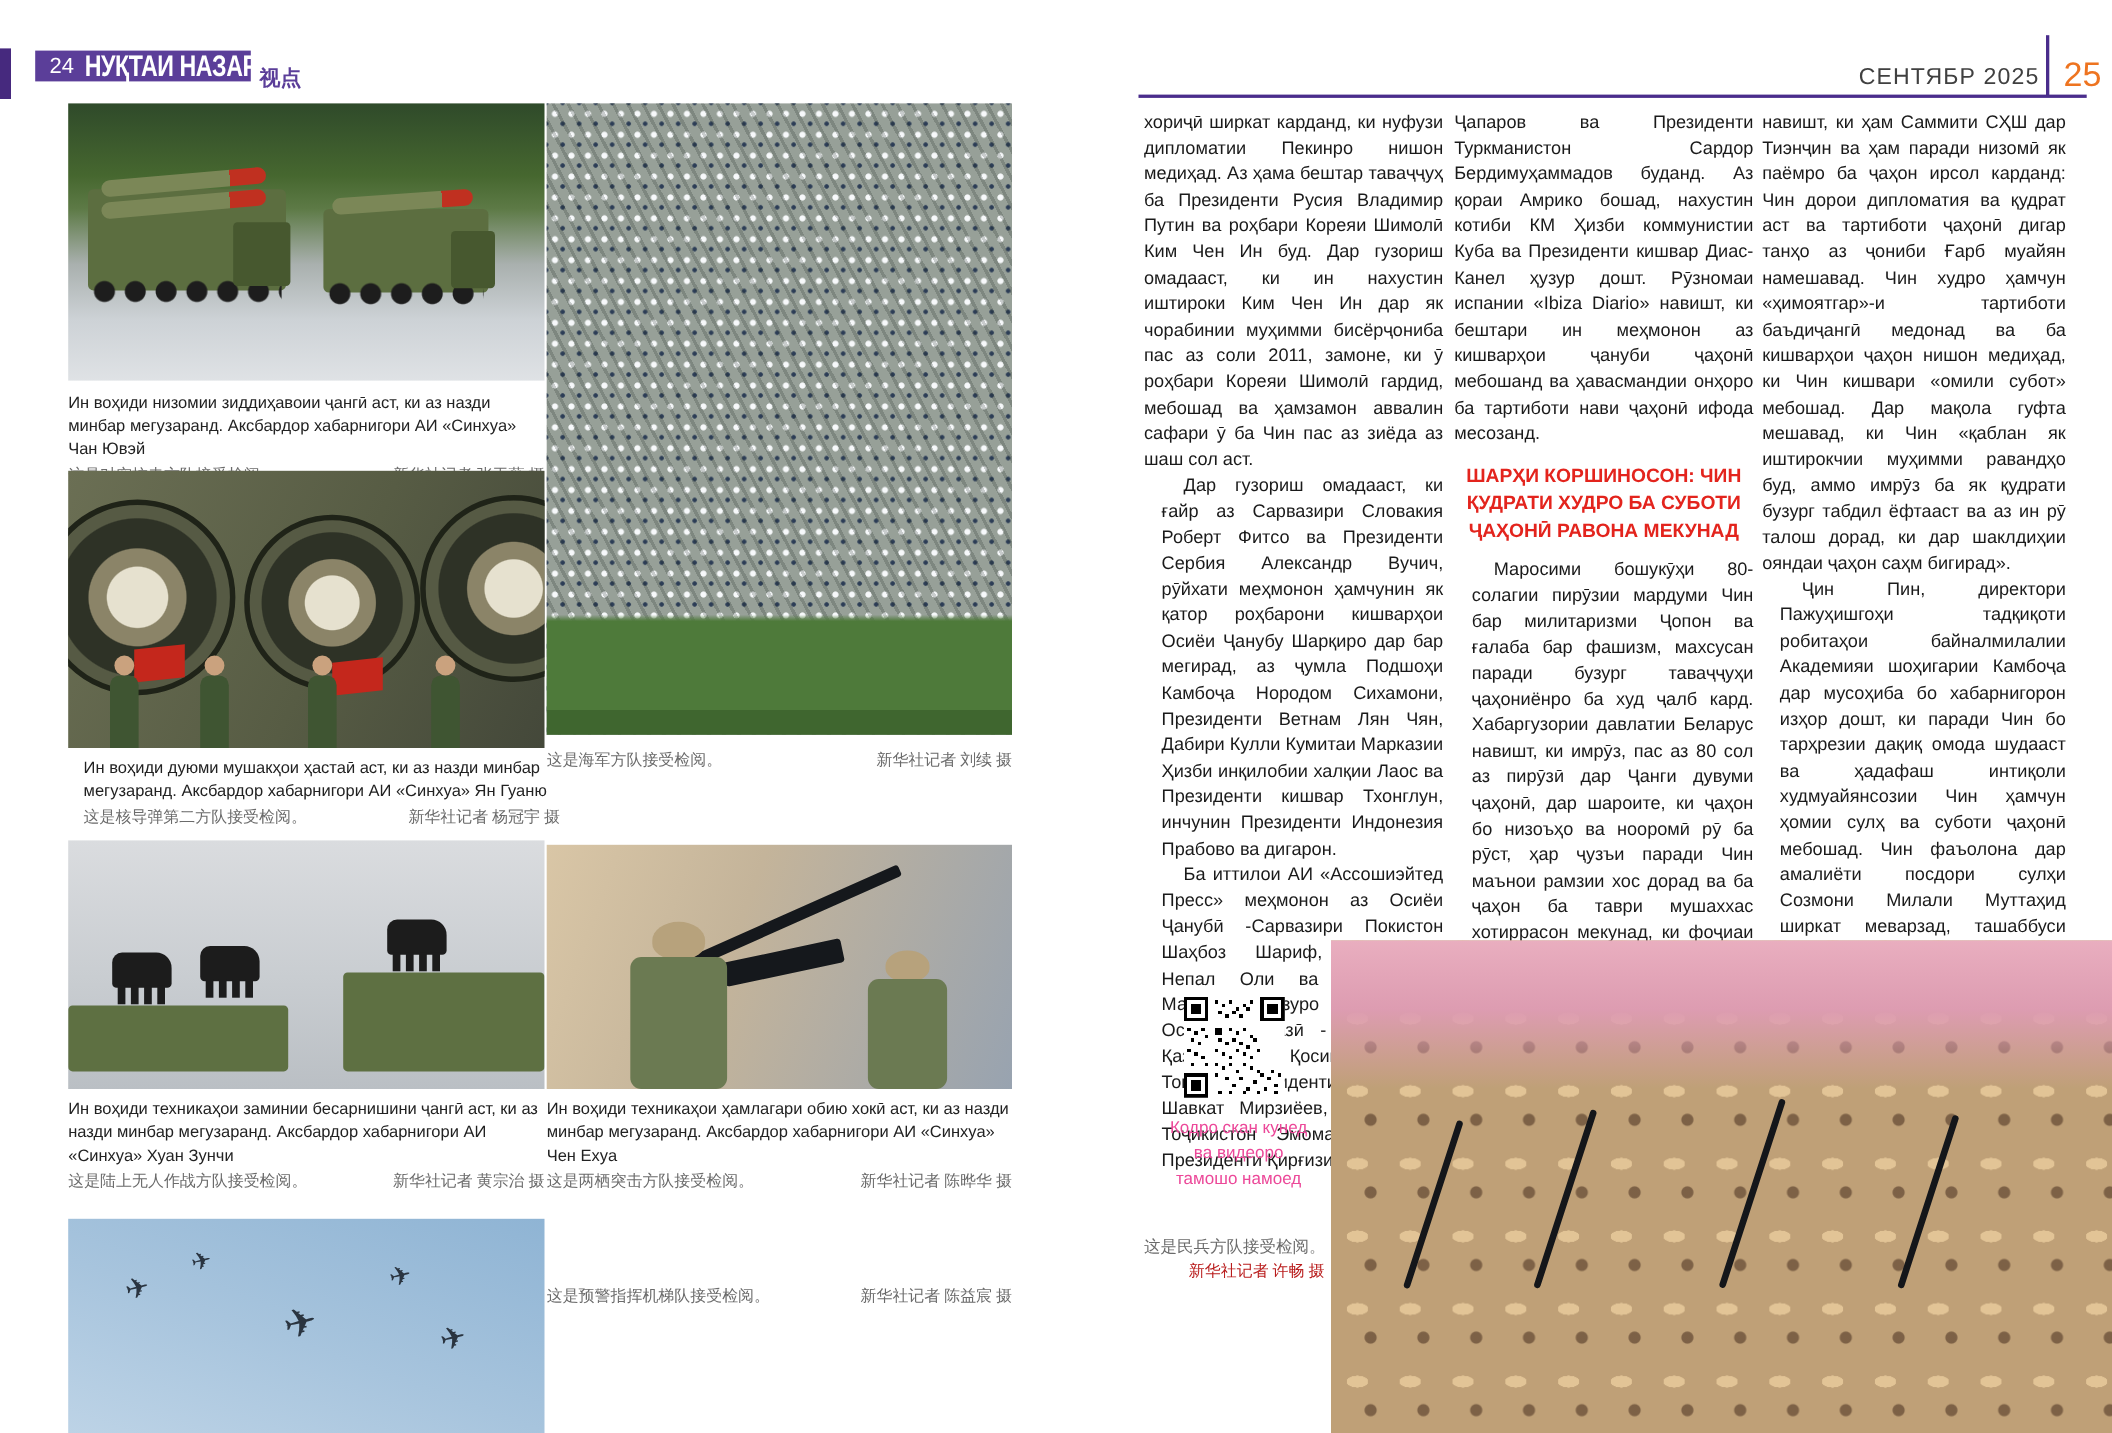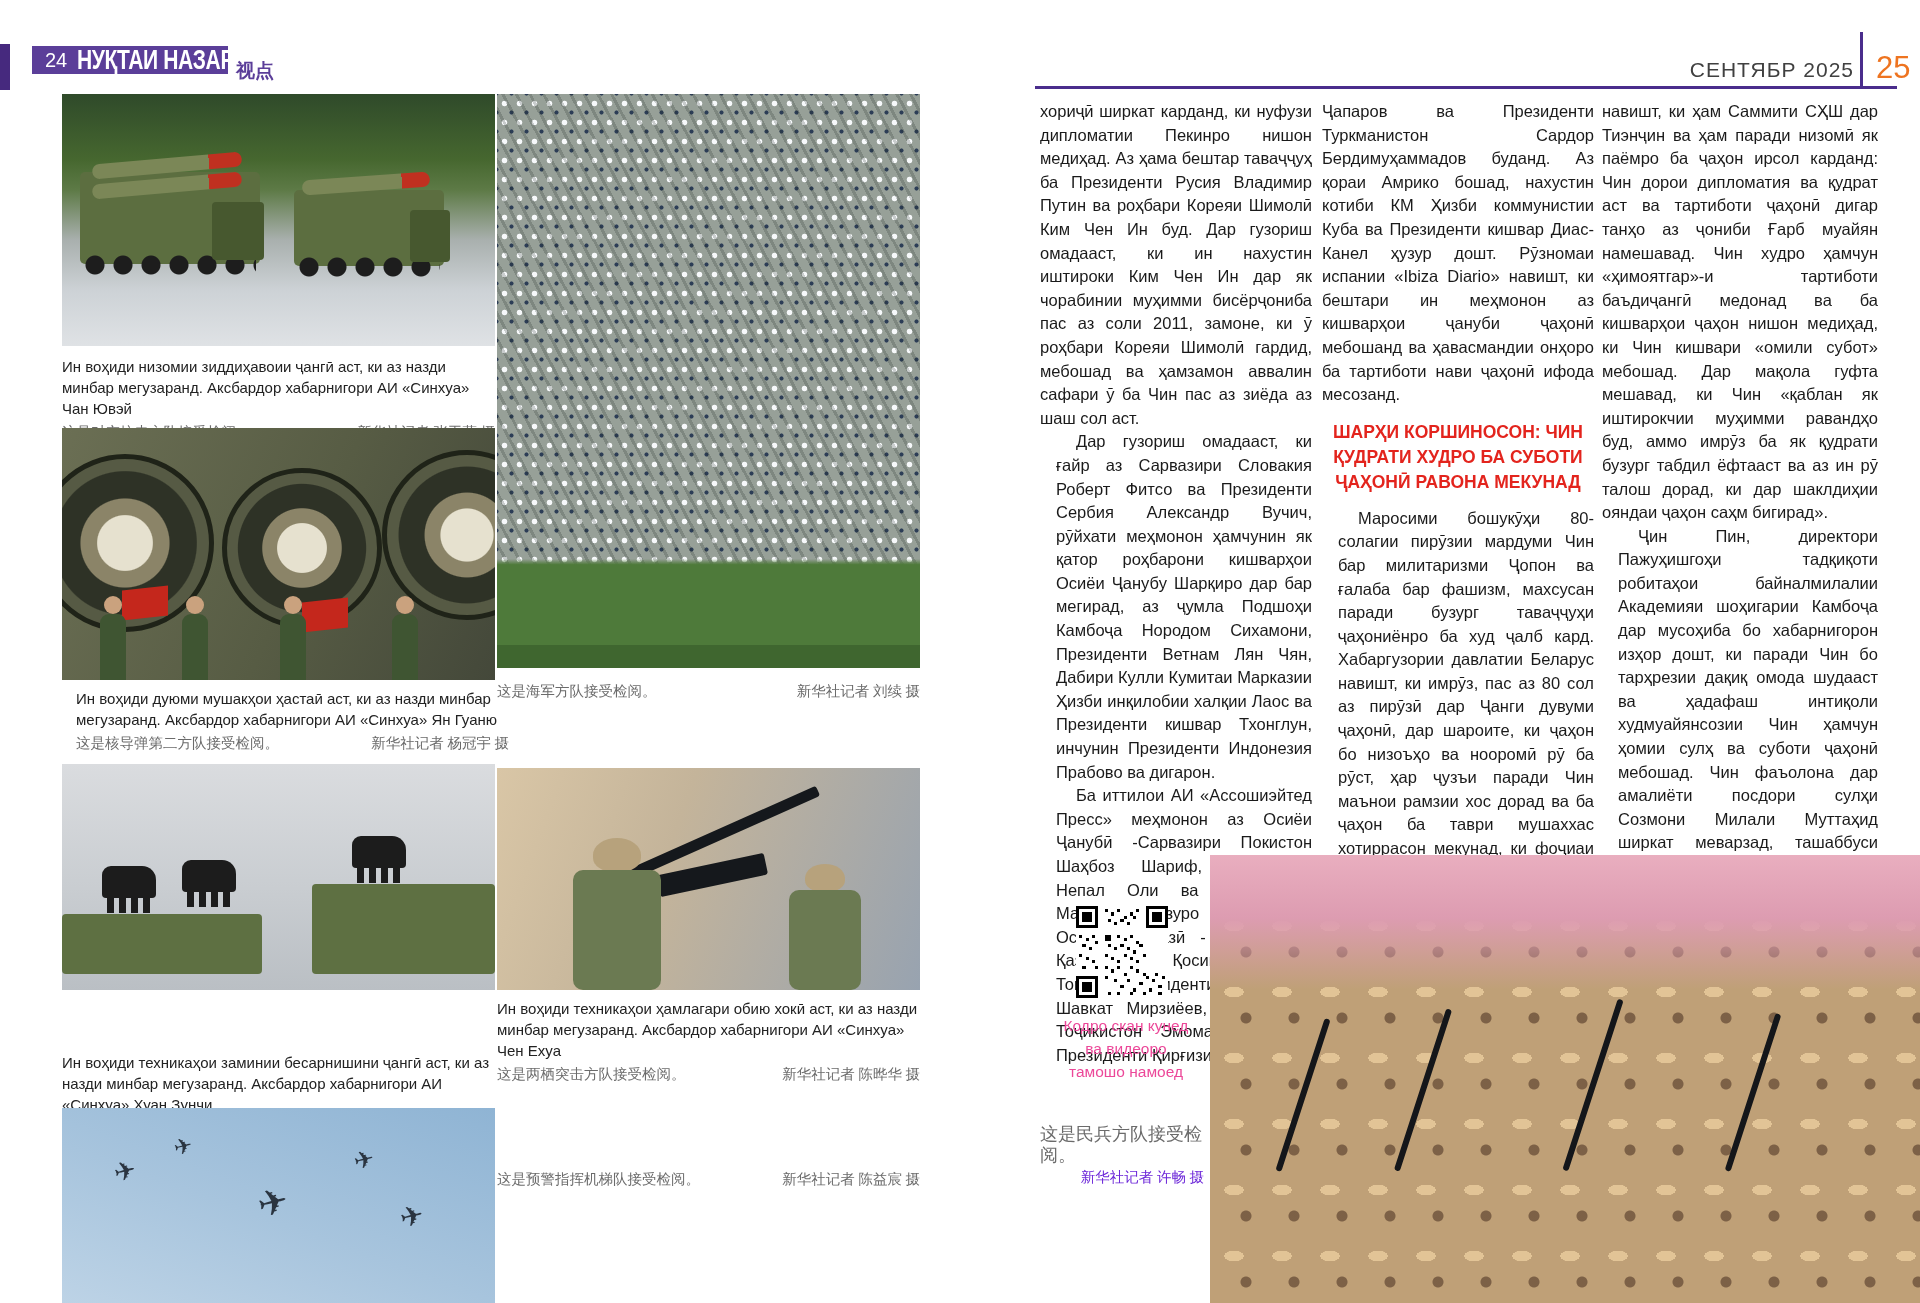--- a/index.html
+++ b/index.html
@@ -75,22 +75,22 @@
   .red-head{color:#e3241d;font-weight:bold;text-align:center;font-size:17.5px;line-height:25px;
             margin:13px 0 12px 0;}
   .source-line{text-indent:20px;}
   .red-square{display:inline-block;width:10px;height:10px;background:#c4271c;margin-left:7px;}
 
   
   .qr{position:absolute;left:1076px;top:906px;width:92px;height:92px;}
   .qr-note{position:absolute;left:1040px;top:1014px;width:172px;text-align:center;
            font-size:15.5px;line-height:23px;color:#ec4899;}
   .r-caption{position:absolute;left:1040px;top:1120px;width:170px;font-size:15.5px;line-height:22px;color:#222;}
-  .r-caption .cn{font-family:"Liberation Serif",serif;color:#6b6b6b;font-size:18px;line-height:21px;margin-top:4px;}
-  .r-caption .credit{font-family:"Liberation Serif",serif;color:#6d28d9;font-size:14.5px;text-align:right;padding-right:6px;}
+  .r-caption .cn{font-family:"Liberation Serif",serif;color:#6b6b6b;font-size:15px;line-height:21px;margin-top:4px;}
+  .r-caption .credit{font-family:"Liberation Serif",serif;color:#b91c1c;font-size:14.5px;text-align:right;padding-right:6px;}
 </style>
 </head>
 <body>
 
 <div class="page">
 
   <div class="edge-strip"></div>
   <div class="banner">
     <span class="pnum">24</span>
     <span class="title">НУҚТАИ НАЗАР</span>
@@ -140,21 +140,21 @@
   </div>
 
   <div class="photo ph-dogs" style="left:62px;top:764px;width:433px;height:226px;">
     <div class="platform" style="left:0;top:150px;width:200px;height:60px;"></div>
     <div class="platform" style="left:250px;top:120px;width:183px;height:90px;"></div>
     <div class="dog" style="left:40px;top:102px;"></div>
     <div class="dog" style="left:120px;top:96px;"></div>
     <div class="dog" style="left:290px;top:72px;"></div>
   </div>
 
-  <div class="caption" style="left:62px;top:1052px;width:433px;">
+  <div class="caption" style="left:62px;top:998px;width:433px;">
     <div>Ин воҳиди техникаҳои заминии бесарнишини ҷангӣ аст, ки аз назди минбар мегузаранд. Аксбардор хабарнигори АИ «Синхуа» Хуан Зунчи</div>
     <div class="cap-cn-row">
       <span>这是陆上无人作战方队接受检阅。</span>
       <span>新华社记者 黄宗治 摄</span>
     </div>
   </div>
 
   <div class="photo ph-planes" style="left:62px;top:1108px;width:433px;height:195px;">
     <div class="plane" style="left:52px;top:48px;font-size:26px;">✈</div>
     <div class="plane" style="left:112px;top:26px;font-size:22px;">✈</div>

